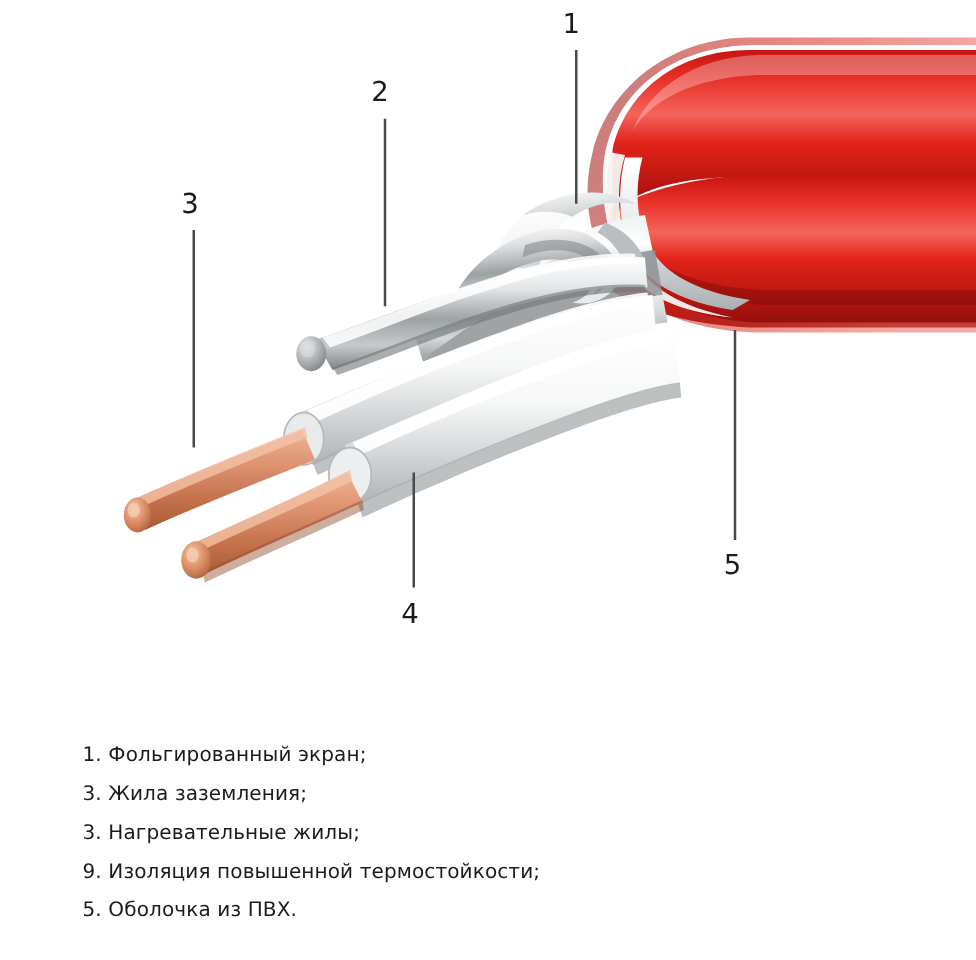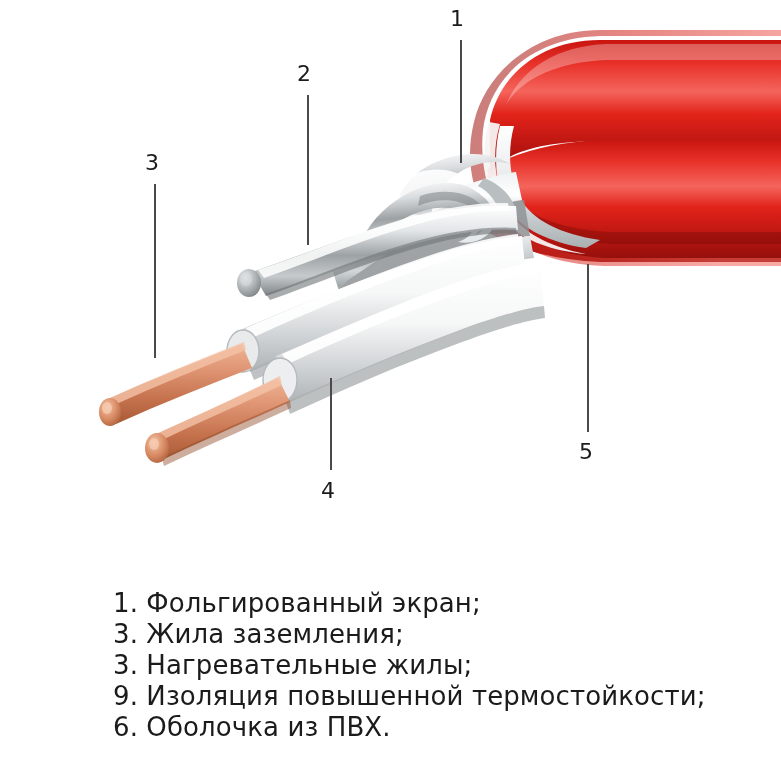--- a/index.html
+++ b/index.html
@@ -31,26 +31,25 @@
   }
   #legend {
     position: absolute;
     left: 0;
     top: 588px;
     width: 781px;
     padding-left: 66px;
     box-sizing: border-box;
   }
   .legend-line {
-    font-size: 26px;
+    font-size: 16px;
     line-height: 31px;
     letter-spacing: 0.1px;
     color: #1b1b1b;
     white-space: nowrap;
-    margin-left: 47px;
   }
   .callout-num {
     font-size: 22px;
     fill: #1b1b1b;
     font-family: "DejaVu Sans", sans-serif;
   }
 </style>
 </head>
 <body>
 
@@ -226,16 +225,16 @@
     <text class="callout-num" x="152" y="170" text-anchor="middle">3</text>
     <text class="callout-num" x="328" y="498" text-anchor="middle">4</text>
     <text class="callout-num" x="586" y="459" text-anchor="middle">5</text>
   </svg>
 
   <div id="legend">
     <div class="legend-line">1. Фольгированный экран;</div>
     <div class="legend-line">3. Жила заземления;</div>
     <div class="legend-line">3. Нагревательные жилы;</div>
     <div class="legend-line">9. Изоляция повышенной термостойкости;</div>
-    <div class="legend-line">6. Оболочка из ПВХ.</div>
+    <div class="legend-line">5. Оболочка из ПВХ.</div>
   </div>
 
 </div>
 
 </body></html>

